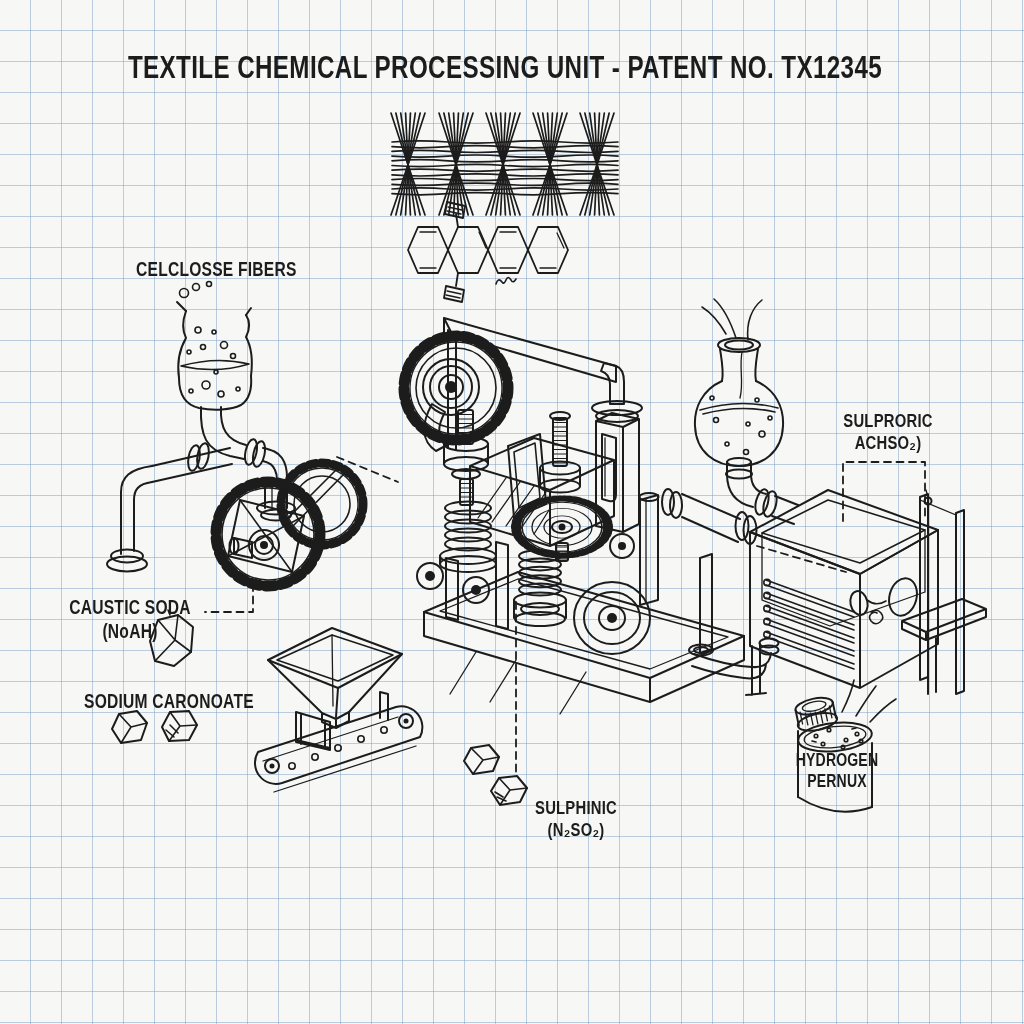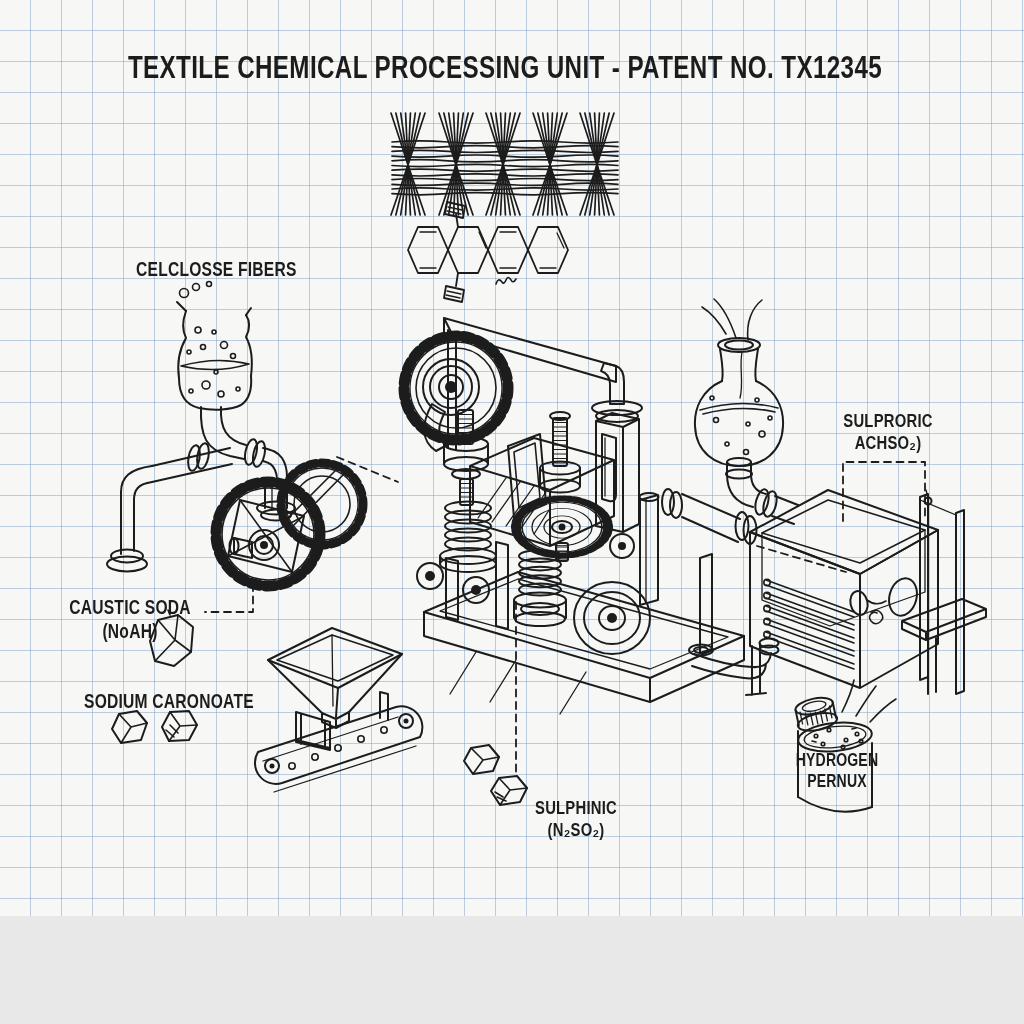--- a/index.html
+++ b/index.html
@@ -1,17 +1,17 @@
 <!DOCTYPE html>
 <html style="--paper: #f7f8f5; --ink: #1c1c1c; --grid: #7da0c680;"><head>
 <meta charset="utf-8">
 <style>
   html,body{margin:0;padding:0;background:#e8e8e8;}
   .stage{
-    position:relative;width:1024px;height:916px;overflow:hidden;
+    position:relative;width:1024px;height:1024px;overflow:hidden;
     background-color:var(--paper,#f7f8f5);
     background-image:
       repeating-linear-gradient(to right, transparent 0px, transparent 29.6px, var(--grid,rgba(125,160,198,.5)) 29.6px, var(--grid,rgba(125,160,198,.5)) 31px),
       repeating-linear-gradient(to bottom, transparent 0px, transparent 29.6px, var(--grid,rgba(125,160,198,.5)) 29.6px, var(--grid,rgba(125,160,198,.5)) 31px);
   }
   svg{position:absolute;left:0;top:0;}
   .lbl{
     position:absolute;
     font-family:"Liberation Sans","DejaVu Sans",sans-serif;
     font-weight:700;color:var(--ink,#1b1b1b);

